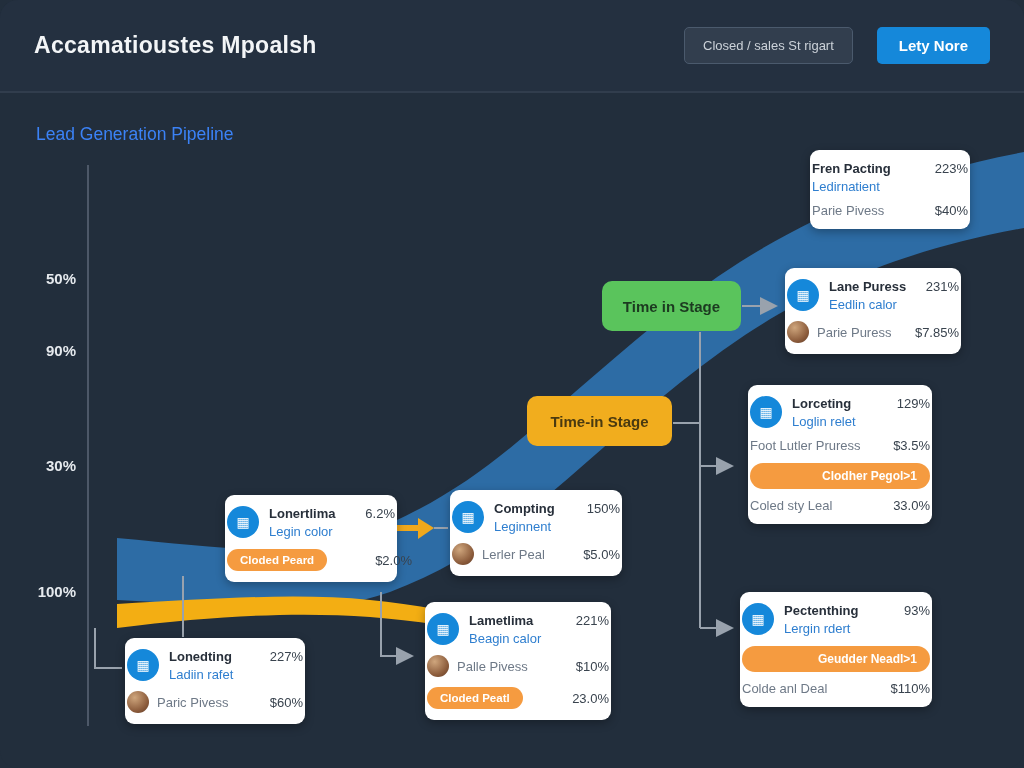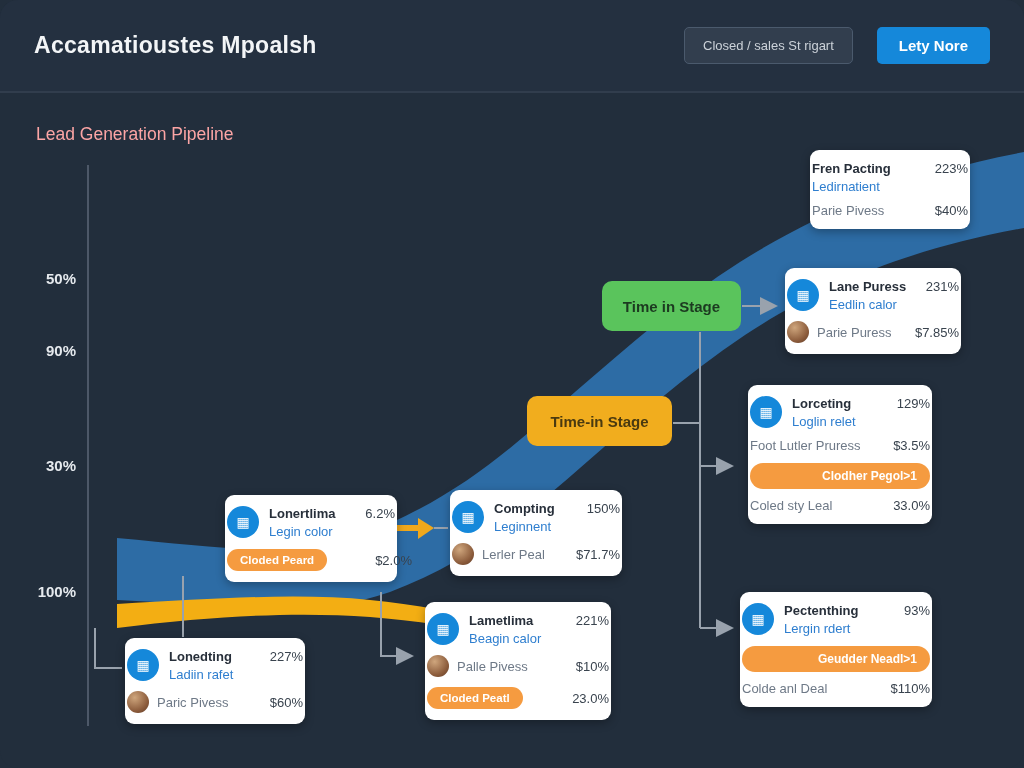--- a/index.html
+++ b/index.html
@@ -12,21 +12,21 @@
           border-bottom:2px solid #313d4d;display:flex;align-items:center;
           justify-content:space-between;padding:0 34px;}
   .app-title{color:#f3f5f7;font-size:23px;font-weight:bold;letter-spacing:.3px;}
   .hdr-actions{display:flex;gap:24px;align-items:center;}
   .btn-ghost{background:#323e4e;border:1px solid #4b5a6d;color:#ccd2d9;font-size:13px;
              padding:10px 18px;border-radius:5px;cursor:pointer;font-family:inherit;}
   .btn-primary{background:#1588da;border:none;color:#fff;font-size:15px;font-weight:bold;
              padding:10px 22px;border-radius:5px;cursor:pointer;font-family:inherit;}
 
   
-  .section-title{position:absolute;left:36px;top:124px;color:#fca5a5;font-size:17.5px;}
+  .section-title{position:absolute;left:36px;top:124px;color:#3b82f6;font-size:17.5px;}
 
   
   .ylab{position:absolute;left:28px;width:48px;text-align:right;color:#e6eaee;
         font-size:15px;font-weight:bold;transform:translateY(-50%);}
 
   
   svg.stage{position:absolute;left:0;top:0;}
 
   
   .node{position:absolute;display:flex;align-items:center;justify-content:center;
@@ -209,21 +209,21 @@
         <div class="rowf">
           <span class="ctitle">Compting</span>
           <span class="cval">150%</span>
         </div>
         <div class="csub">Leginnent</div>
       </div>
     </div>
     <div class="avrow">
       <span class="avatar"></span>
       <span class="lbl">Lerler Peal</span>
-      <span class="cval">$71.7%</span>
+      <span class="cval">$5.0%</span>
     </div>
   </div>
 
   <div class="card" style="left:425px;top:602px;width:186px;">
     <div class="withicon">
       <div class="icn">▦</div>
       <div class="cbody">
         <div class="rowf">
           <span class="ctitle">Lametlima</span>
           <span class="cval">221%</span>

